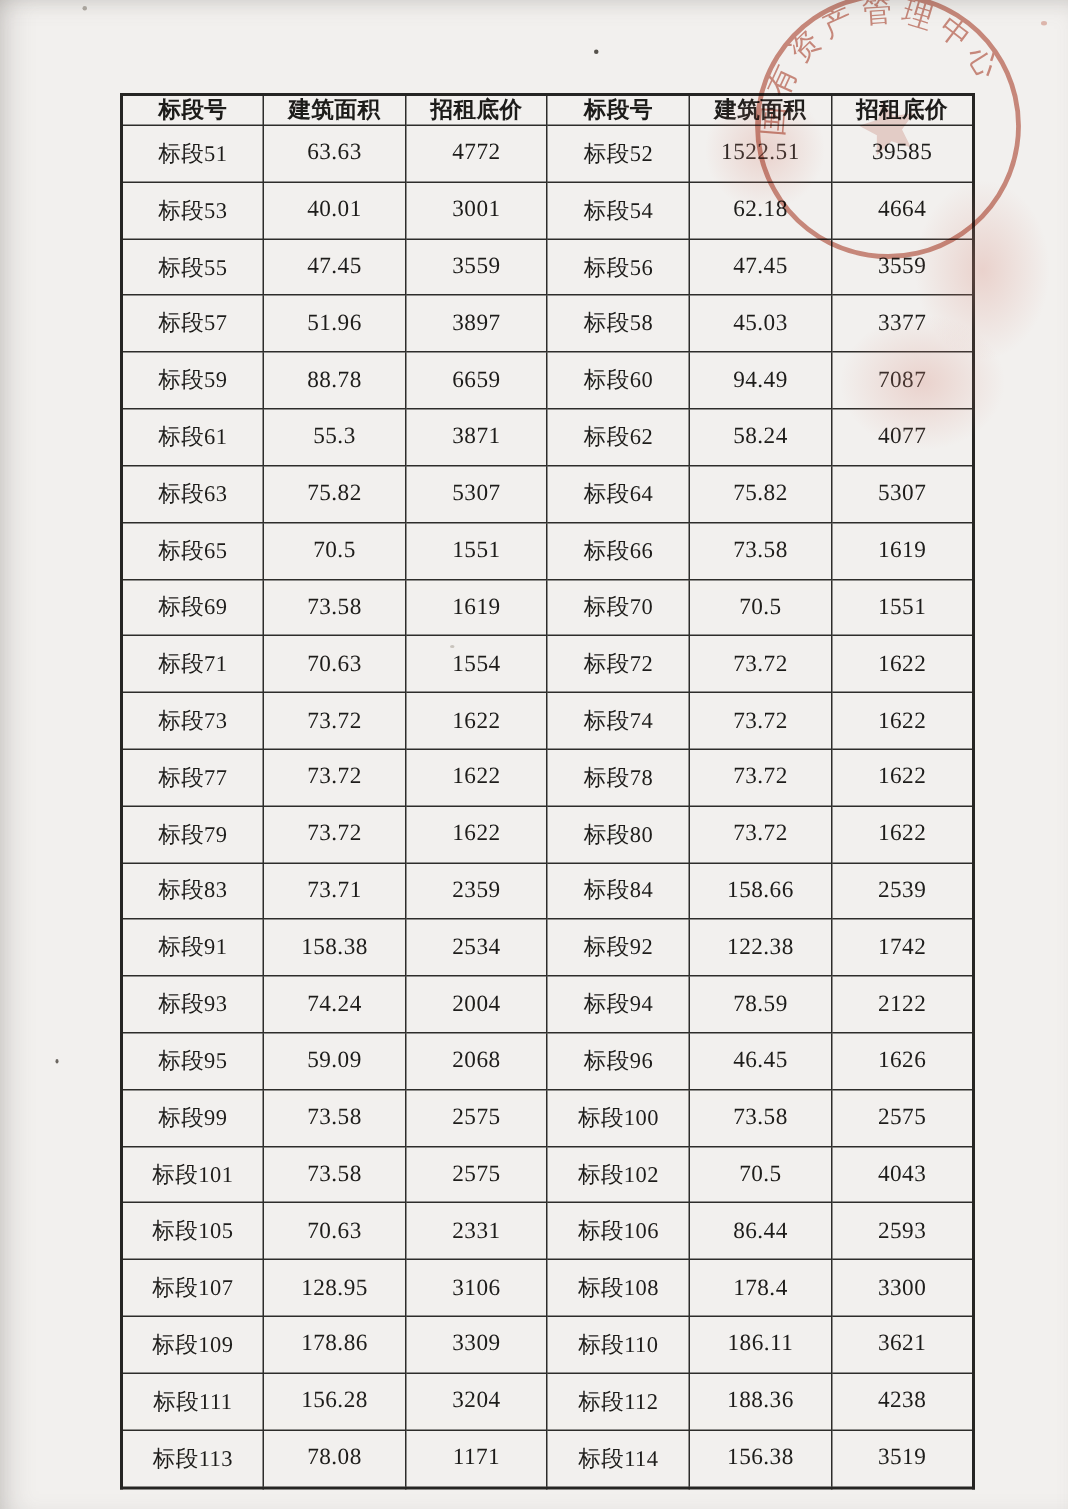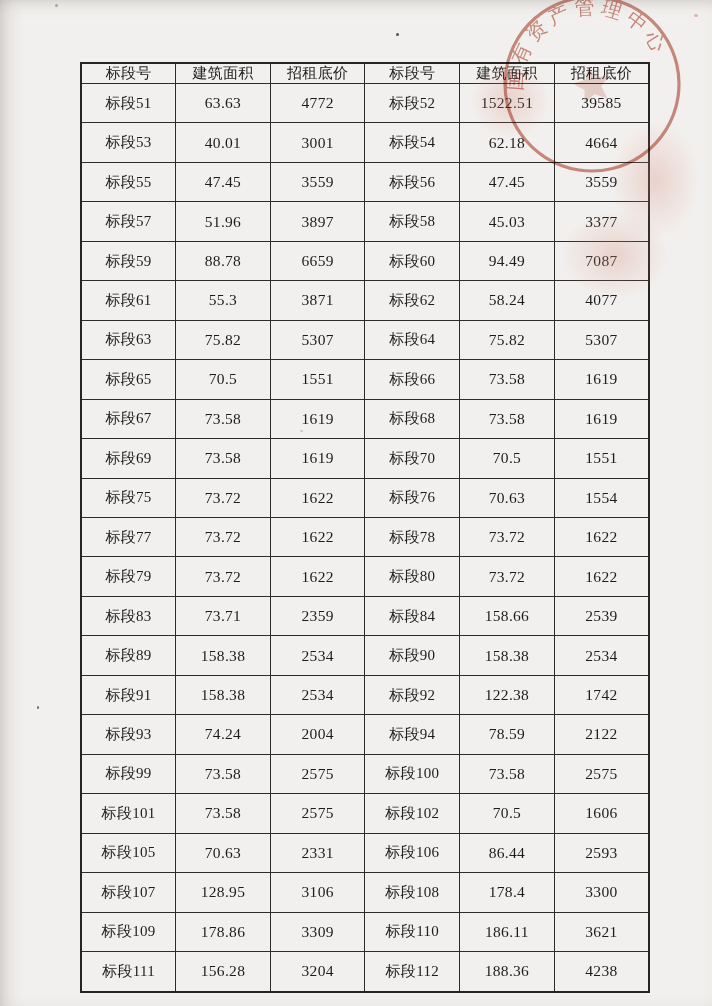--- a/index.html
+++ b/index.html
@@ -27,21 +27,21 @@
   .bid-table th, .bid-table td {
     border: 1.6px solid #2d2c2a;
     text-align: center;
     vertical-align: middle;
     padding: 0;
     color: #1d1c1a;
     font-size: 15px;
     letter-spacing: .3px;
     white-space: nowrap;
   }
-  .bid-table th { font-weight: 400; }
+  .bid-table th { font-weight: 700; }
   .bid-table { border: 2.4px solid #262523; }
   .bid-table td.num { font-size: 15.5px; }
   
   .seal {
     position: absolute;
     left: 494px;
     top: -14px;
     z-index: 3;
     mix-blend-mode: multiply;
     opacity: .72;
@@ -166,42 +166,42 @@
         </tr>
         <tr>
           <td>标段65</td>
           <td class="num">70.5</td>
           <td class="num">1551</td>
           <td>标段66</td>
           <td class="num">73.58</td>
           <td class="num">1619</td>
         </tr>
         <tr>
-          <td>标段67</td>
-          <td class="num">73.58</td>
-          <td class="num">1619</td>
-          <td>标段68</td>
-          <td class="num">73.58</td>
-          <td class="num">1619</td>
-        </tr>
-        <tr>
           <td>标段69</td>
           <td class="num">73.58</td>
           <td class="num">1619</td>
           <td>标段70</td>
           <td class="num">70.5</td>
           <td class="num">1551</td>
         </tr>
         <tr>
-          <td>标段75</td>
-          <td class="num">73.72</td>
-          <td class="num">1622</td>
-          <td>标段76</td>
+          <td>标段71</td>
           <td class="num">70.63</td>
           <td class="num">1554</td>
+          <td>标段72</td>
+          <td class="num">73.72</td>
+          <td class="num">1622</td>
+        </tr>
+        <tr>
+          <td>标段73</td>
+          <td class="num">73.72</td>
+          <td class="num">1622</td>
+          <td>标段74</td>
+          <td class="num">73.72</td>
+          <td class="num">1622</td>
         </tr>
         <tr>
           <td>标段77</td>
           <td class="num">73.72</td>
           <td class="num">1622</td>
           <td>标段78</td>
           <td class="num">73.72</td>
           <td class="num">1622</td>
         </tr>
         <tr>
@@ -214,58 +214,58 @@
         </tr>
         <tr>
           <td>标段83</td>
           <td class="num">73.71</td>
           <td class="num">2359</td>
           <td>标段84</td>
           <td class="num">158.66</td>
           <td class="num">2539</td>
         </tr>
         <tr>
-          <td>标段89</td>
-          <td class="num">158.38</td>
-          <td class="num">2534</td>
-          <td>标段90</td>
-          <td class="num">158.38</td>
-          <td class="num">2534</td>
-        </tr>
-        <tr>
           <td>标段91</td>
           <td class="num">158.38</td>
           <td class="num">2534</td>
           <td>标段92</td>
           <td class="num">122.38</td>
           <td class="num">1742</td>
         </tr>
         <tr>
           <td>标段93</td>
           <td class="num">74.24</td>
           <td class="num">2004</td>
           <td>标段94</td>
           <td class="num">78.59</td>
           <td class="num">2122</td>
         </tr>
         <tr>
+          <td>标段95</td>
+          <td class="num">59.09</td>
+          <td class="num">2068</td>
+          <td>标段96</td>
+          <td class="num">46.45</td>
+          <td class="num">1626</td>
+        </tr>
+        <tr>
           <td>标段99</td>
           <td class="num">73.58</td>
           <td class="num">2575</td>
           <td>标段100</td>
           <td class="num">73.58</td>
           <td class="num">2575</td>
         </tr>
         <tr>
           <td>标段101</td>
           <td class="num">73.58</td>
           <td class="num">2575</td>
           <td>标段102</td>
           <td class="num">70.5</td>
-          <td class="num">1606</td>
+          <td class="num">4043</td>
         </tr>
         <tr>
           <td>标段105</td>
           <td class="num">70.63</td>
           <td class="num">2331</td>
           <td>标段106</td>
           <td class="num">86.44</td>
           <td class="num">2593</td>
         </tr>
         <tr>
@@ -285,16 +285,24 @@
           <td class="num">3621</td>
         </tr>
         <tr>
           <td>标段111</td>
           <td class="num">156.28</td>
           <td class="num">3204</td>
           <td>标段112</td>
           <td class="num">188.36</td>
           <td class="num">4238</td>
         </tr>
+        <tr>
+          <td>标段113</td>
+          <td class="num">78.08</td>
+          <td class="num">1171</td>
+          <td>标段114</td>
+          <td class="num">156.38</td>
+          <td class="num">3519</td>
+        </tr>
       </tbody>
   </table>
 
 </div>
 
 </body></html>

